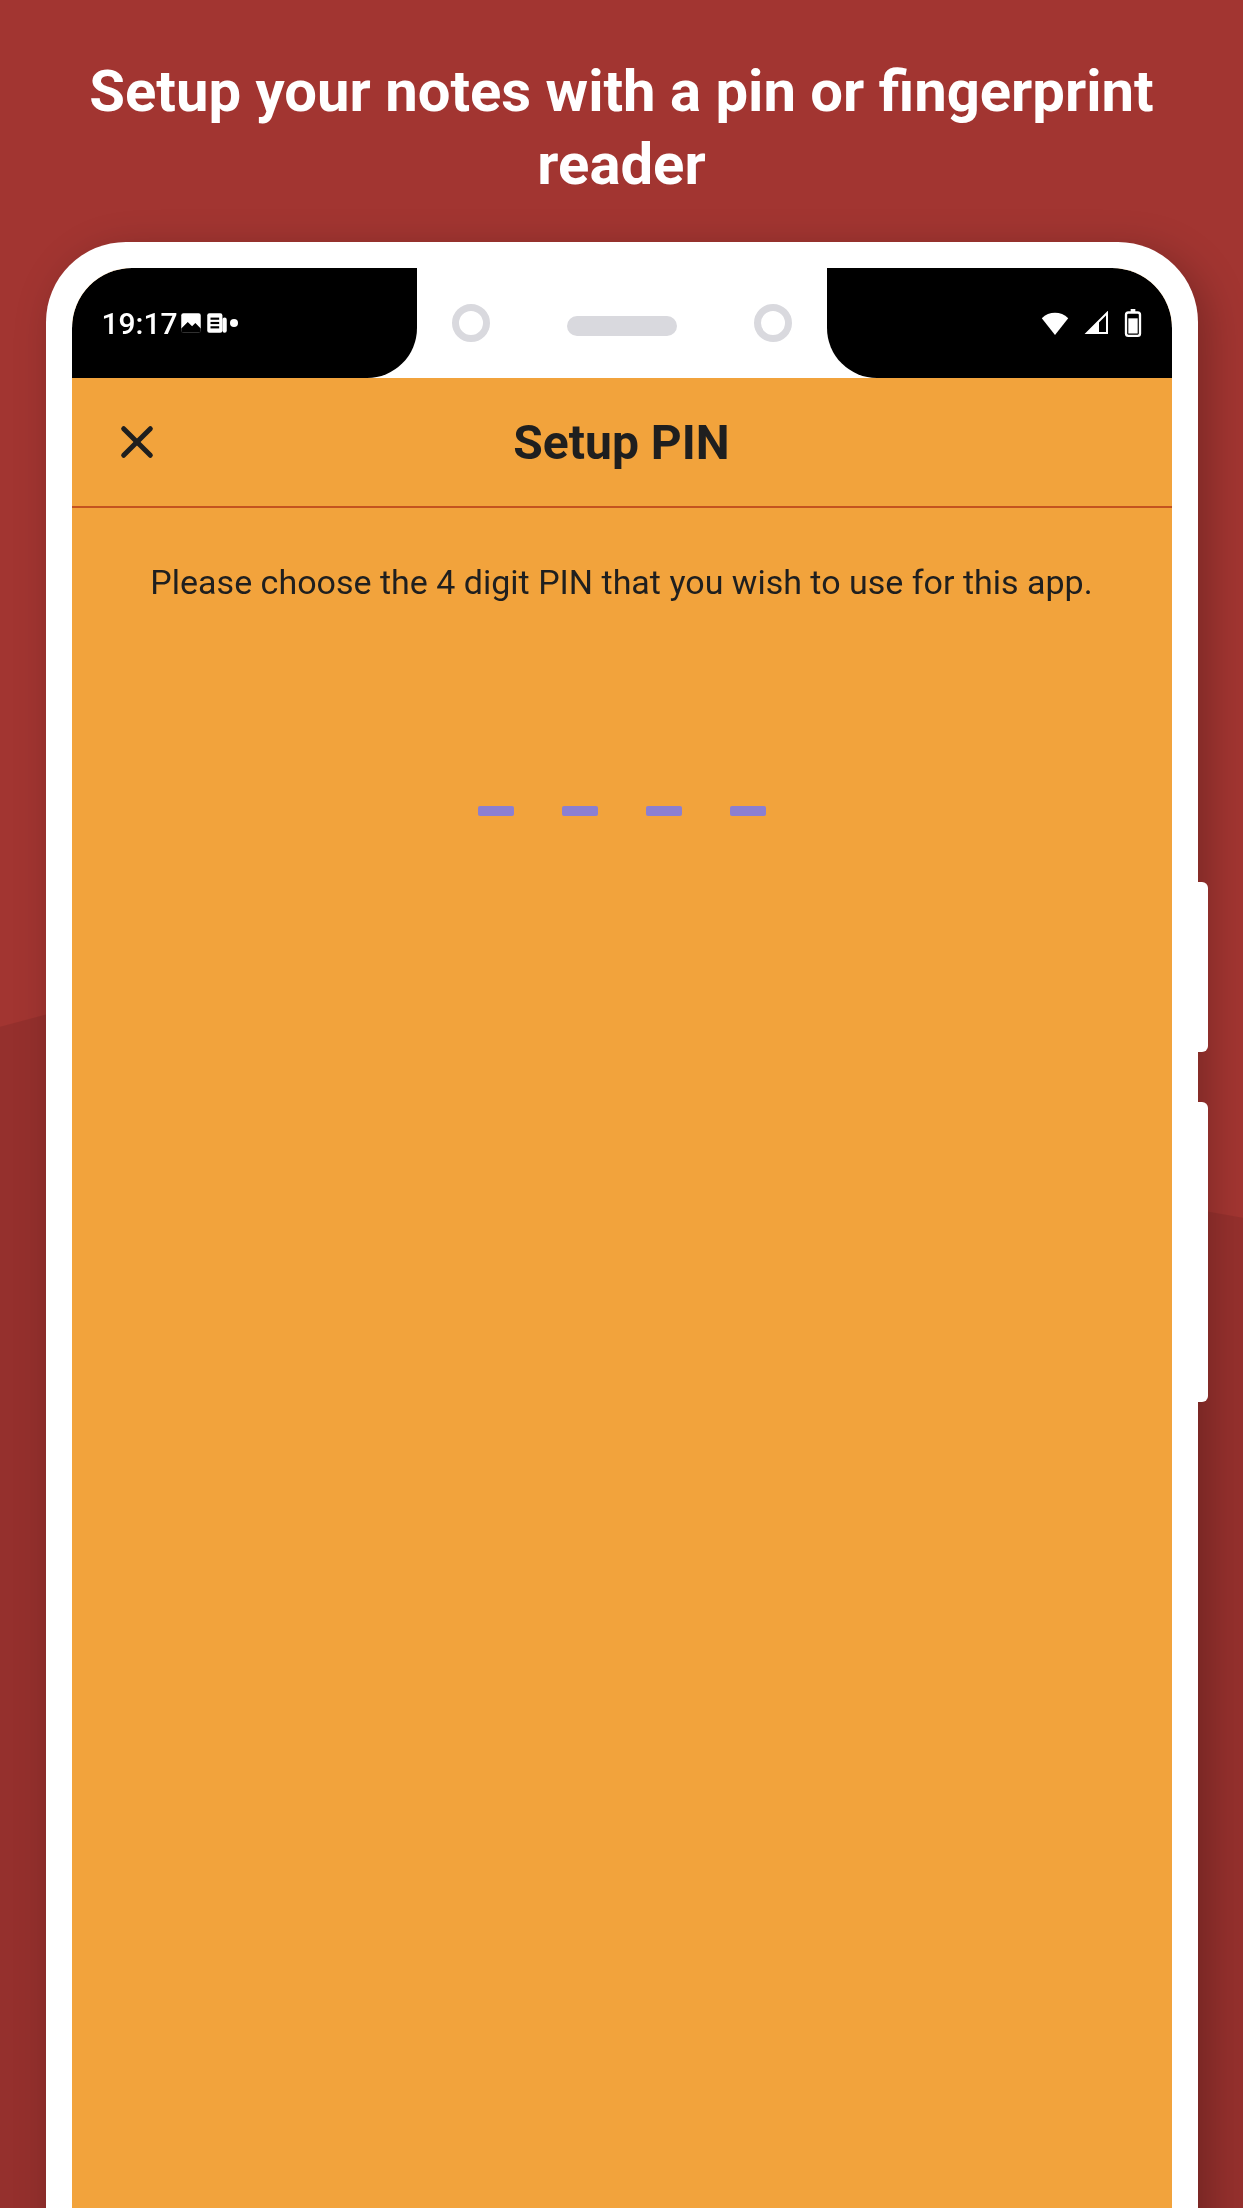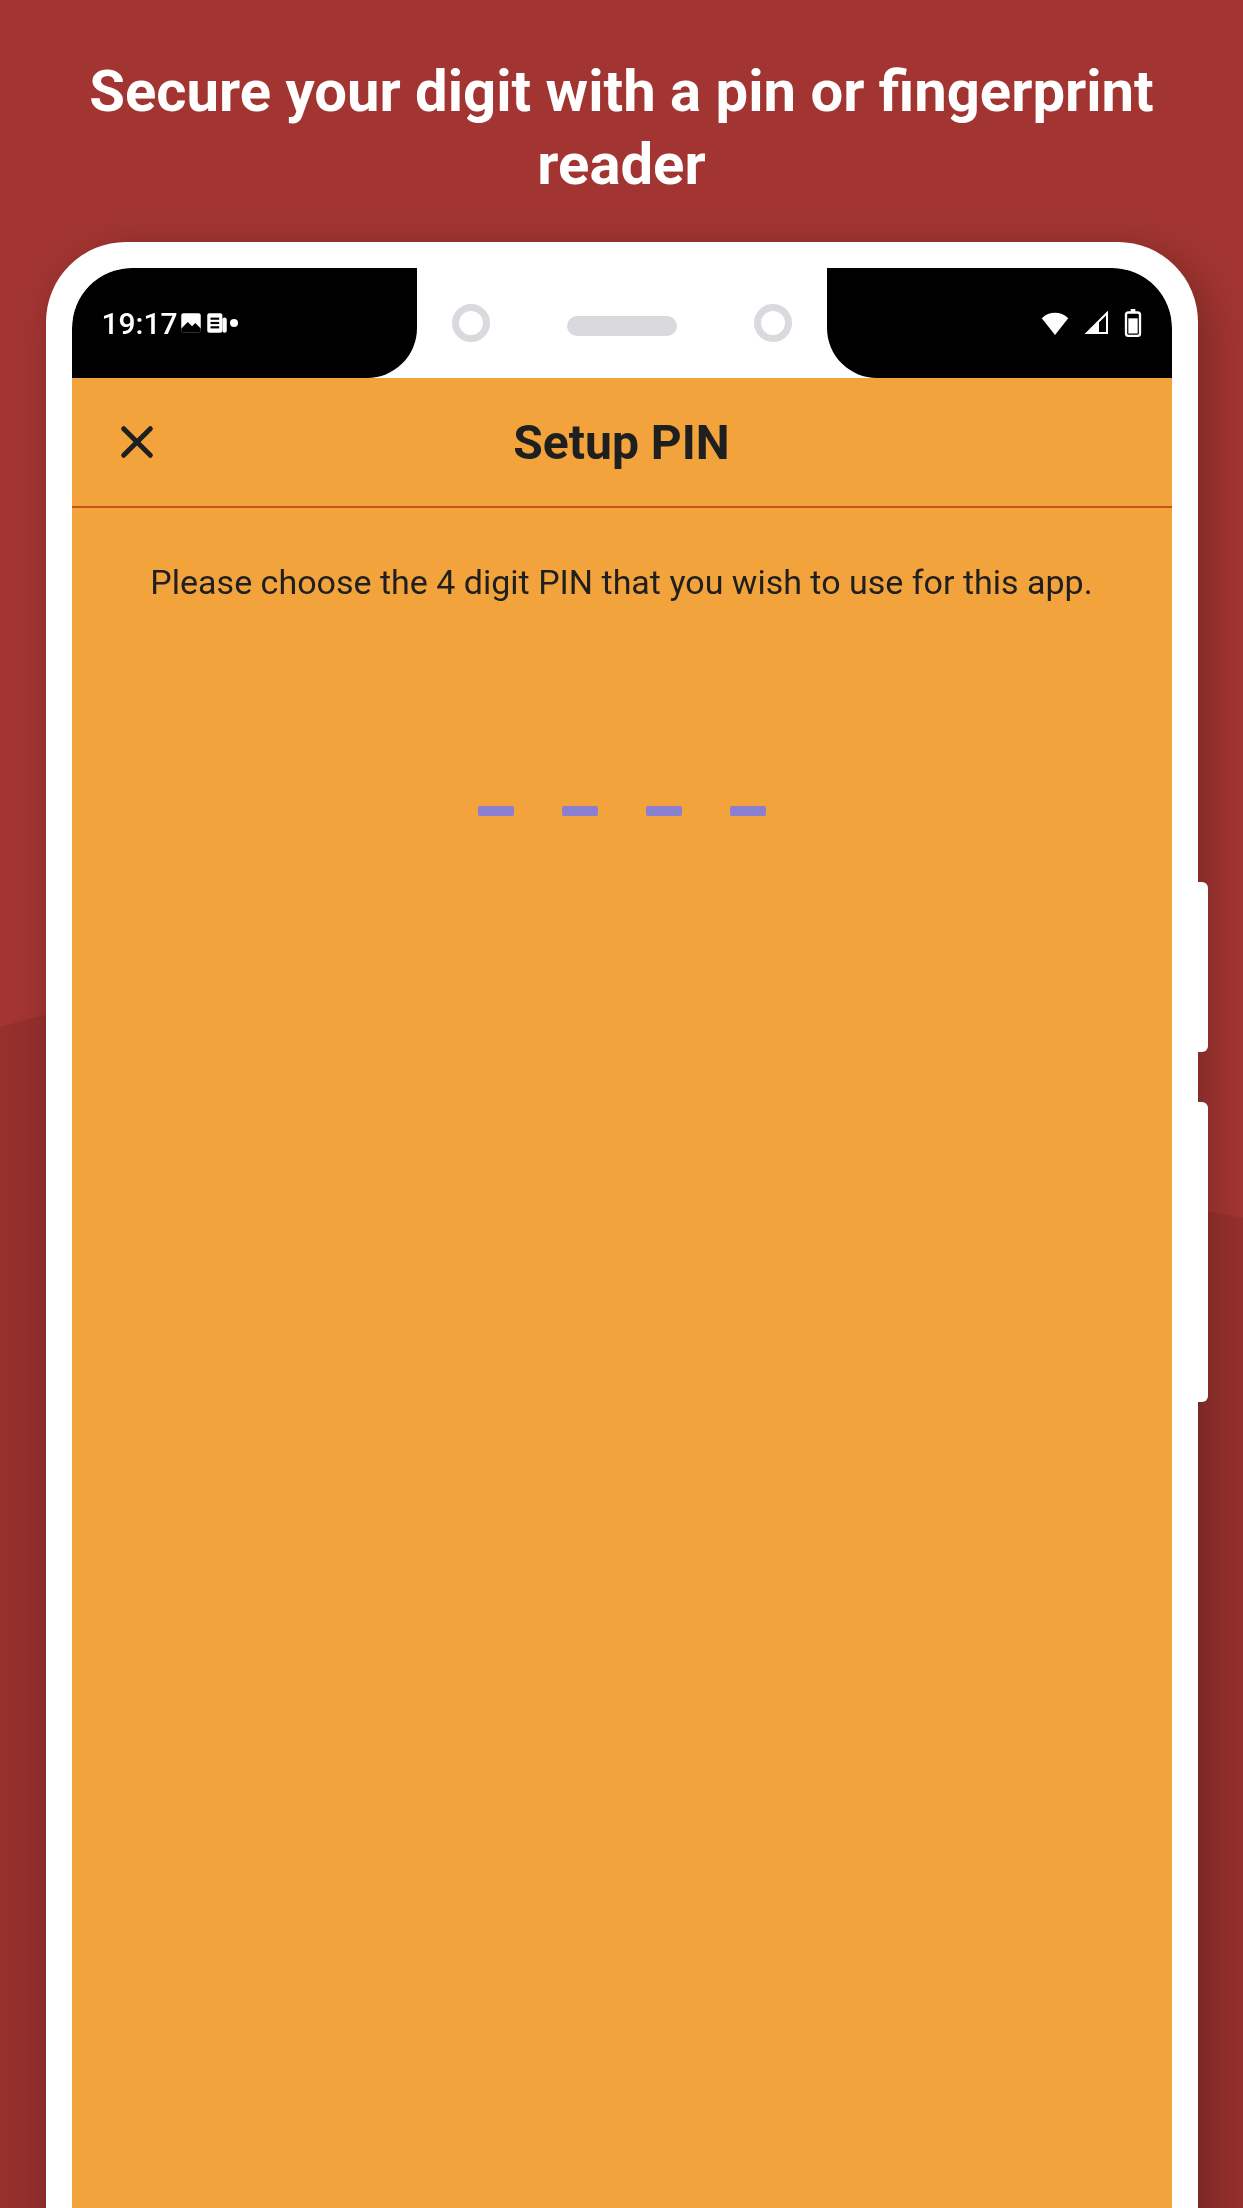--- a/index.html
+++ b/index.html
@@ -179,21 +179,21 @@
 
   
   .ic { display: block; }
 </style>
 </head>
 <body>
 
 <div class="bg-shape1"></div>
 <div class="bg-shape2"></div>
 
-<div class="promo-title">Secure your digit with a pin or fingerprint reader</div>
+<div class="promo-title">Setup your notes with a pin or fingerprint reader</div>
 
 <div class="phone">
   <div class="side-btn a"></div>
   <div class="side-btn b"></div>
 
   <div class="phone-inner">
 
     <div class="statusbar">
       <div class="sb-lobe left">
         <div class="sb-left-items">

